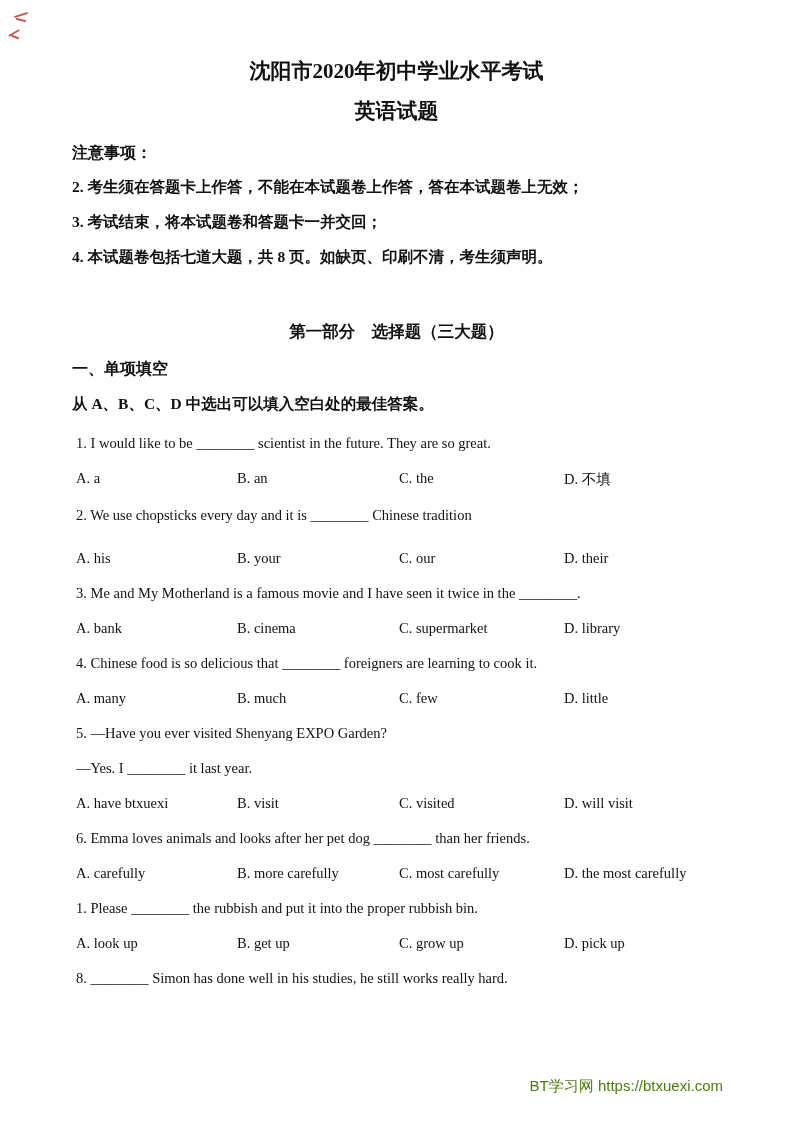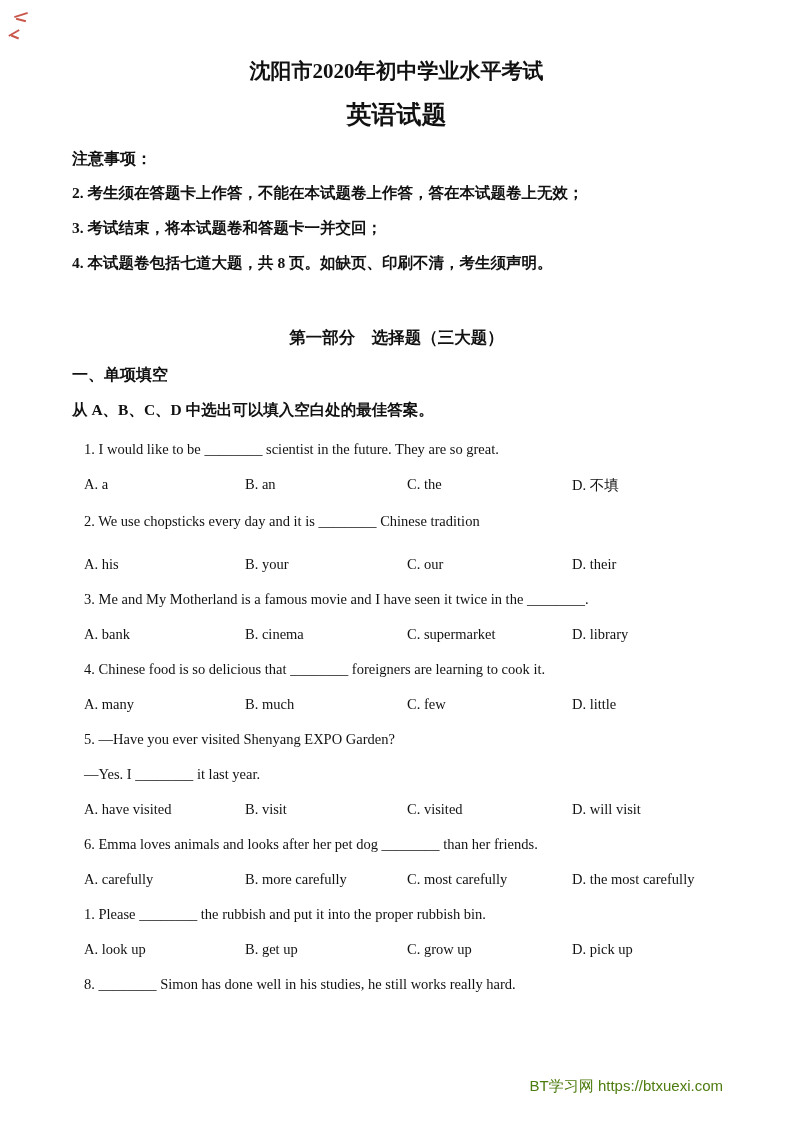--- a/index.html
+++ b/index.html
@@ -18,42 +18,42 @@
   .corner-marks i{position:absolute;display:block;background:#c0392b;opacity:.85;}
   .m1{width:14px;height:2px;top:6px;left:6px;transform:rotate(-18deg);}
   .m2{width:10px;height:2px;top:11px;left:8px;transform:rotate(14deg);}
   .m3{width:12px;height:2px;top:24px;left:0px;transform:rotate(-30deg);}
   .m4{width:8px;height:2px;top:28px;left:3px;transform:rotate(22deg);}
 
   .title{
     text-align:center;font-weight:bold;font-size:21px;line-height:1.5;margin:6px 0 0 0;
   }
   .subtitle{
-    text-align:center;font-weight:bold;font-size:25px;line-height:1.5;margin:8px 0 0 0;
+    text-align:center;font-weight:bold;font-size:21px;line-height:1.5;margin:8px 0 0 0;
   }
   .score-line{
     text-align:center;font-weight:bold;font-size:16px;margin:14px 0 0 0;
   }
   .notice-header{
     font-weight:bold;font-size:16px;margin:16px 0 0 0;
   }
   .notice{
     font-weight:bold;font-size:15.5px;line-height:1.55;margin:11px 0 0 0;
   }
   .section-header{
     text-align:center;font-weight:bold;font-size:16.5px;margin:52px 0 0 0;
   }
   .part-header{
     font-weight:bold;font-size:16px;margin:16px 0 0 0;
   }
   .instruction{
     font-weight:bold;font-size:15.5px;margin:14px 0 0 0;
   }
   .questions{margin-top:18px;}
-  .question{margin:12px;}
+  .question{margin:4px;}
   .stem{
     font-size:14.5px;line-height:1.45;margin:16px 0 0 0;font-weight:normal;
   }
   .stem.second{margin-top:14px;}
   .options{
     display:grid;
     grid-template-columns:161px 162px 165px auto;
     margin:16px 0 0 0;
     font-size:14.5px;
   }
@@ -129,21 +129,21 @@
         <span class="opt">B. much</span>
         <span class="opt">C. few</span>
         <span class="opt">D. little</span>
       </div>
     </div>
 
     <div class="question">
       <p class="stem">5. —Have you ever visited Shenyang EXPO Garden?</p>
       <p class="stem second">—Yes. I ________ it last year.</p>
       <div class="options">
-        <span class="opt">A. have visited</span>
+        <span class="opt">A. have btxuexi</span>
         <span class="opt">B. visit</span>
         <span class="opt">C. visited</span>
         <span class="opt">D. will visit</span>
       </div>
     </div>
 
     <div class="question">
       <p class="stem">6. Emma loves animals and looks after her pet dog ________ than her friends.</p>
       <div class="options">
         <span class="opt">A. carefully</span>

